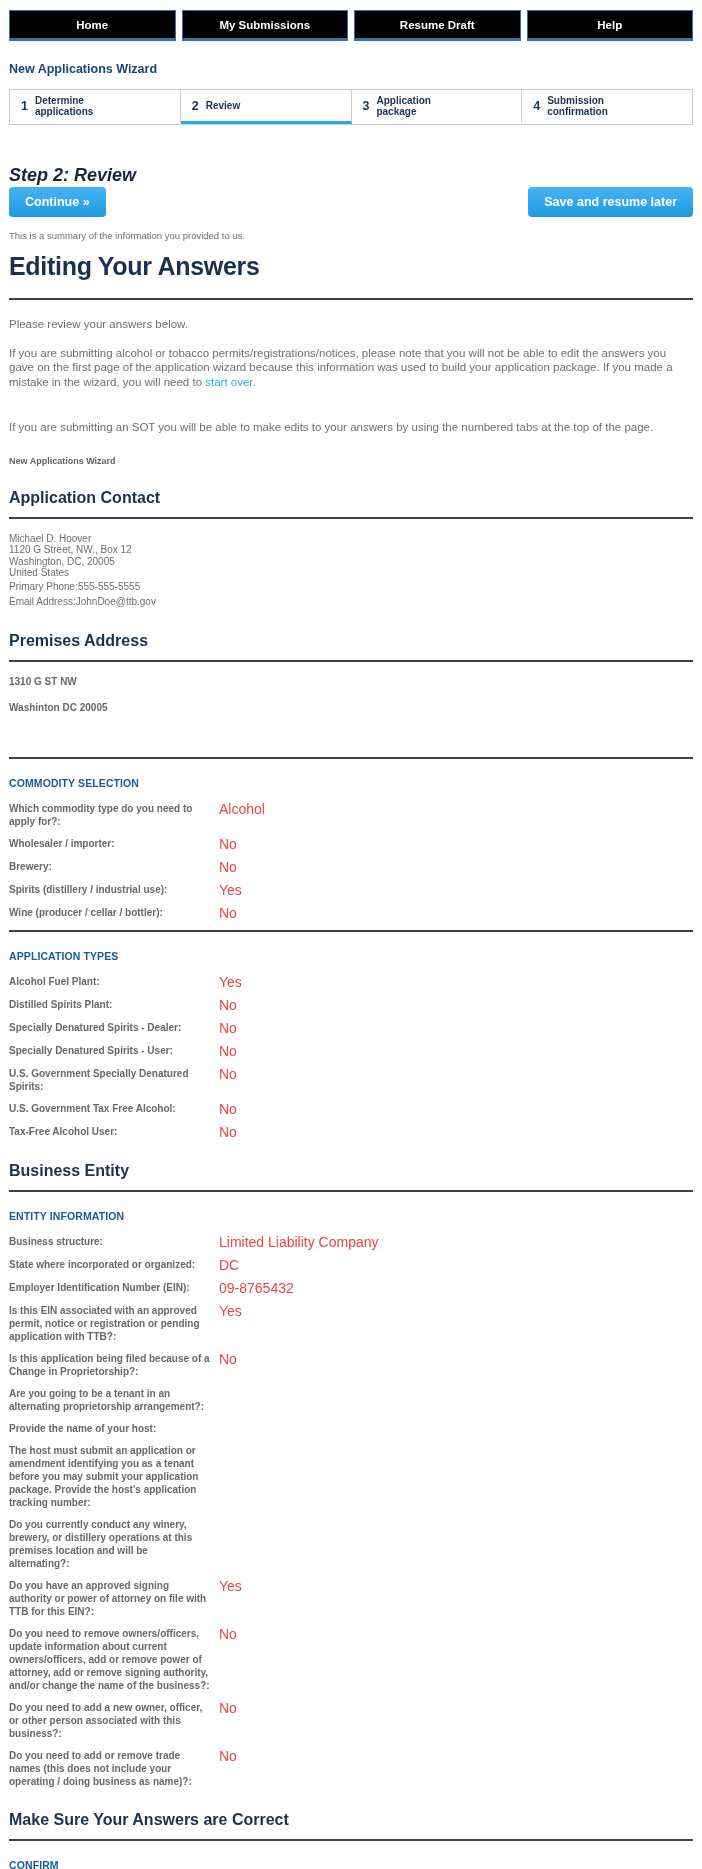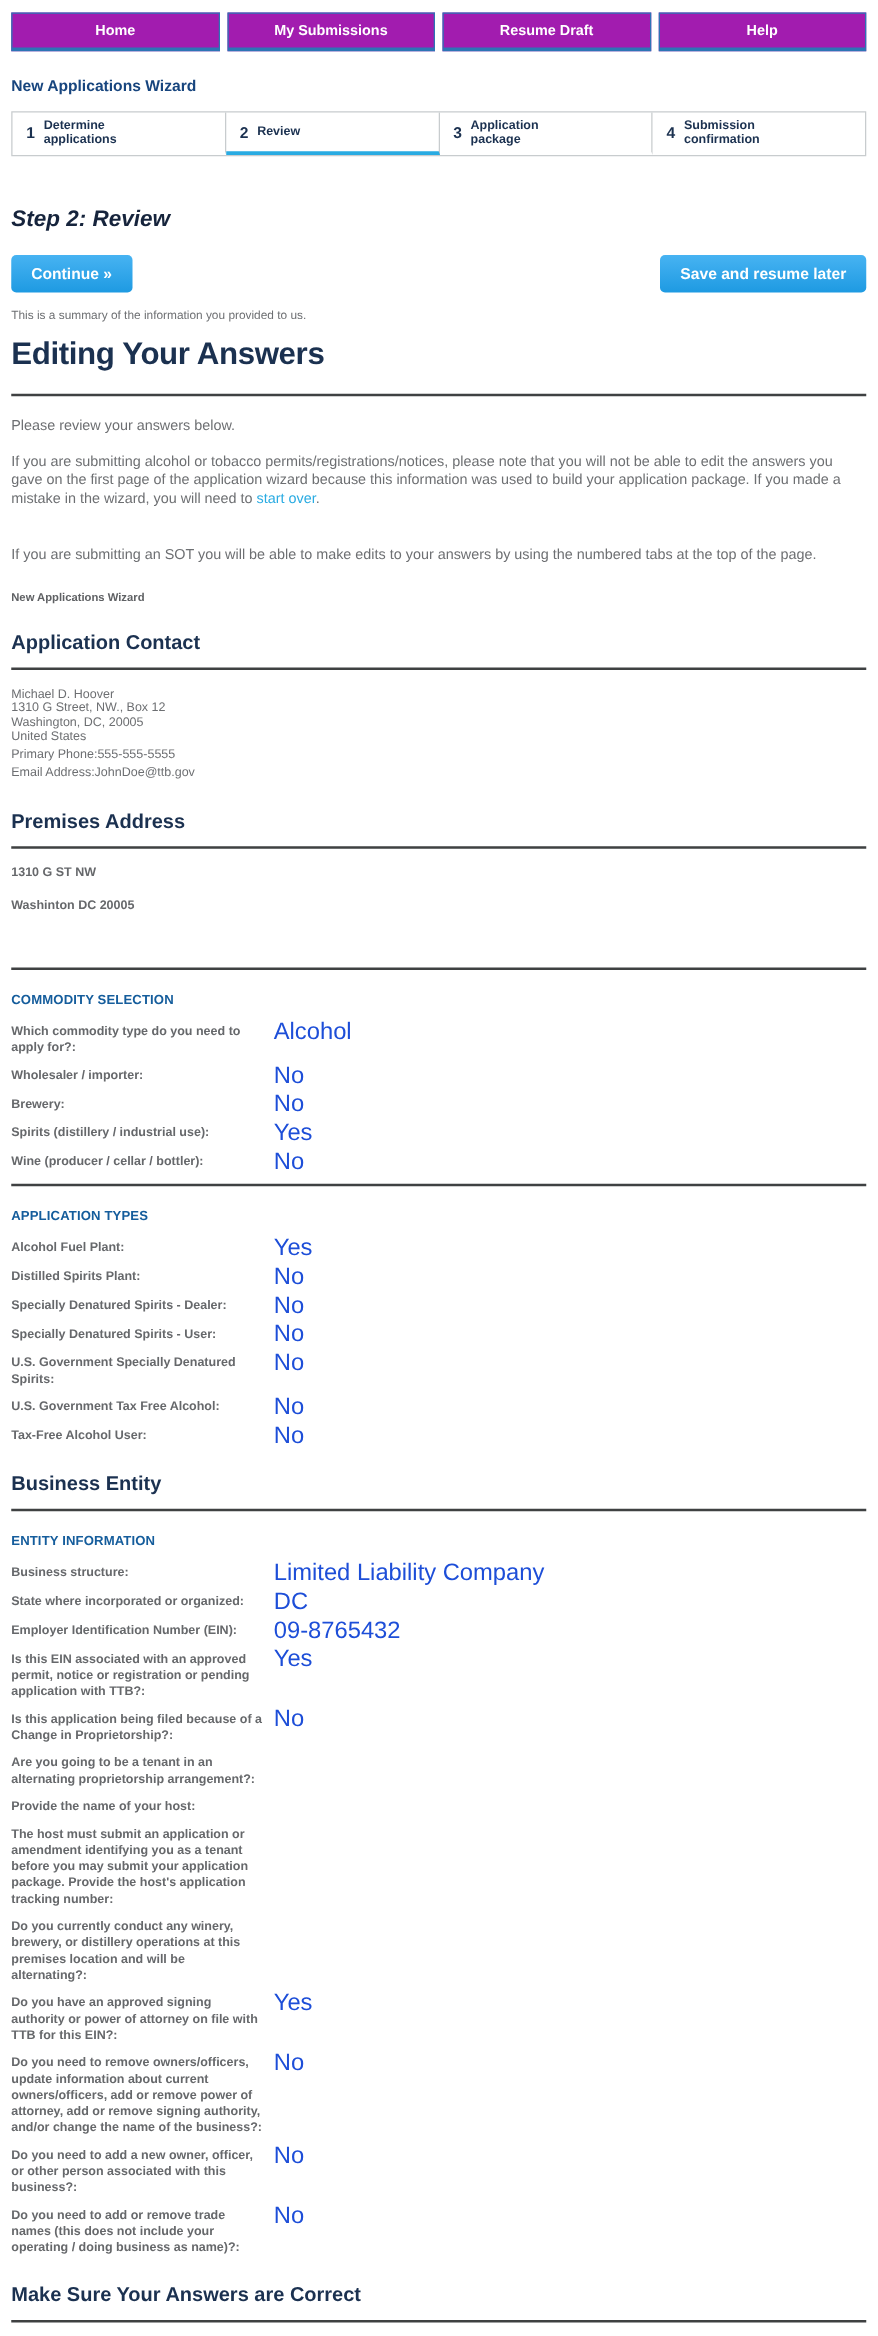--- a/index.html
+++ b/index.html
@@ -10,21 +10,21 @@
     font-family: "Liberation Sans", sans-serif;
     color: #6d6f72;
   }
   .page { padding: 9px 9px 12px 9px; }
 
   
   .topnav { display: flex; gap: 6px; margin-top: 1px; }
   .nav-btn {
     flex: 1;
     height: 31px;
-    background: #a21caf;
+    background: #000000;
     border: 1px solid #2d74b5;
     border-bottom: 3px solid #2d74b5;
     color: #ffffff;
     font-weight: bold;
     font-size: 11.5px;
     display: flex;
     align-items: center;
     justify-content: center;
     cursor: pointer;
   }
@@ -62,21 +62,21 @@
 
   .step-heading {
     margin-top: 40px;
     font-size: 18px;
     font-weight: bold;
     font-style: italic;
     color: #16243c;
   }
 
   
-  .actions-row { margin-top: 18px; display: flex; justify-content: space-between; }
+  .actions-row { margin-top: 1px; display: flex; justify-content: space-between; }
   .btn-primary {
     background: linear-gradient(#47b3f2, #1e9ae2);
     color: #ffffff;
     font-family: "Liberation Sans", sans-serif;
     font-weight: bold;
     font-size: 12.5px;
     border: none;
     border-radius: 4px;
     padding: 8px 16px;
     cursor: pointer;
@@ -139,21 +139,21 @@
   .qa-row { display: flex; margin-bottom: 9px; }
   .qa-q {
     width: 210px;
     padding-right: 8px;
     font-size: 10px;
     font-weight: bold;
     line-height: 13px;
     color: #66686b;
     flex-shrink: 0;
   }
-  .qa-a { font-size: 19px; line-height: 14px; color: #1d4ed8; }
+  .qa-a { font-size: 14px; line-height: 14px; color: #ef4444; }
 </style>
 </head>
 <body>
 
 <div class="page">
 
   <nav class="topnav">
 
       <div class="nav-btn">Home</div>
 
@@ -211,21 +211,21 @@
 
   <div class="wizard-small">New Applications Wizard</div>
 
   <h2 class="section-heading">Application Contact</h2>
   <hr class="rule rule-after-h2">
   <div class="contact-grid">
     <div class="contact-left">
 
         <div class="contact-line">Michael D. Hoover</div>
 
-        <div class="contact-line">1310 G Street, NW., Box 12</div>
+        <div class="contact-line">1120 G Street, NW., Box 12</div>
 
         <div class="contact-line">Washington, DC, 20005</div>
 
         <div class="contact-line">United States</div>
 
     </div>
     <div class="contact-right">
 
         <div class="contact-line">Primary Phone:555-555-5555</div>
 

